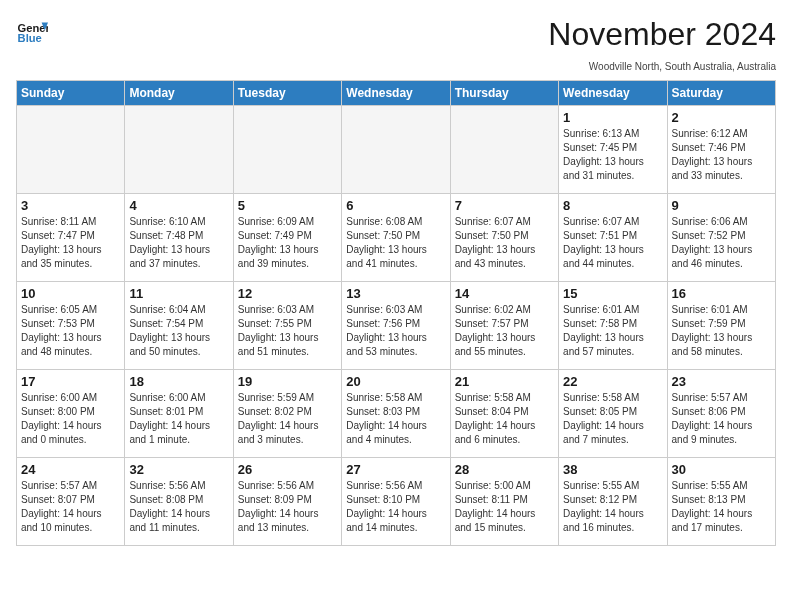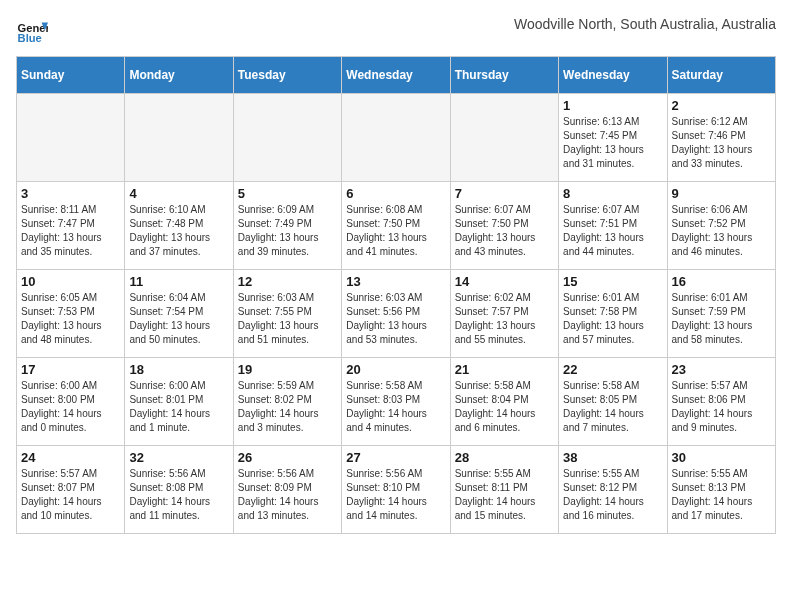--- a/index.html
+++ b/index.html
@@ -25,34 +25,35 @@
       width: 32px;
       height: 32px;
     }
     .title-block { text-align: right; }
     .month-title {
       font-size: 32px;
       font-weight: normal;
       color: #1a1a1a;
     }
     .location {
-      font-size: 14px;
+      font-size: 10px;
       color: #444;
+      margin-top: 8px;
     }
     .calendar {
       width: 100%;
       border-collapse: collapse;
       table-layout: fixed;
     }
     .calendar th {
       background: #2d7dc0;
       color: #fff;
       font-size: 12px;
       font-weight: bold;
-      padding: 11px 4px;
+      padding: 5px 4px;
       text-align: left;
       border: 1px solid #ccc;
     }
     .calendar td {
       vertical-align: top;
       border: 1px solid #ccc;
       padding: 4px;
       font-size: 10px;
       color: #333;
       height: 88px;
@@ -79,20 +80,21 @@
 
 <div class="header">
   <div class="logo">
     <svg class="logo-icon" viewBox="0 0 40 40">
       <text x="2" y="20" font-size="14" font-weight="bold" fill="#1a1a1a">General</text>
       <text x="2" y="33" font-size="14" font-weight="bold" fill="#2d7dc0">Blue</text>
       <polygon points="32,8 40,8 36,18" fill="#2d7dc0"></polygon>
     </svg>
   </div>
   <div class="title-block">
+    <div class="month-title">November 2024</div>
     <div class="location">Woodville North, South Australia, Australia</div>
   </div>
 </div>
 
 <table class="calendar">
   <thead>
     <tr>
     <th>Sunday</th>
         <th>Monday</th>
         <th>Tuesday</th>
@@ -193,21 +195,21 @@
         <td>
           <span class="day-num">12</span>
           <div class="day-info">Sunrise: 6:03 AM
 Sunset: 7:55 PM
 Daylight: 13 hours
 and 51 minutes.</div>
         </td>
         <td>
           <span class="day-num">13</span>
           <div class="day-info">Sunrise: 6:03 AM
-Sunset: 5:56 PM
+Sunset: 7:56 PM
 Daylight: 13 hours
 and 53 minutes.</div>
         </td>
         <td>
           <span class="day-num">14</span>
           <div class="day-info">Sunrise: 6:02 AM
 Sunset: 7:57 PM
 Daylight: 13 hours
 and 55 minutes.</div>
         </td>
@@ -301,21 +303,21 @@
         </td>
         <td>
           <span class="day-num">27</span>
           <div class="day-info">Sunrise: 5:56 AM
 Sunset: 8:10 PM
 Daylight: 14 hours
 and 14 minutes.</div>
         </td>
         <td>
           <span class="day-num">28</span>
-          <div class="day-info">Sunrise: 5:55 AM
+          <div class="day-info">Sunrise: 5:00 AM
 Sunset: 8:11 PM
 Daylight: 14 hours
 and 15 minutes.</div>
         </td>
         <td>
           <span class="day-num">38</span>
           <div class="day-info">Sunrise: 5:55 AM
 Sunset: 8:12 PM
 Daylight: 14 hours
 and 16 minutes.</div>

